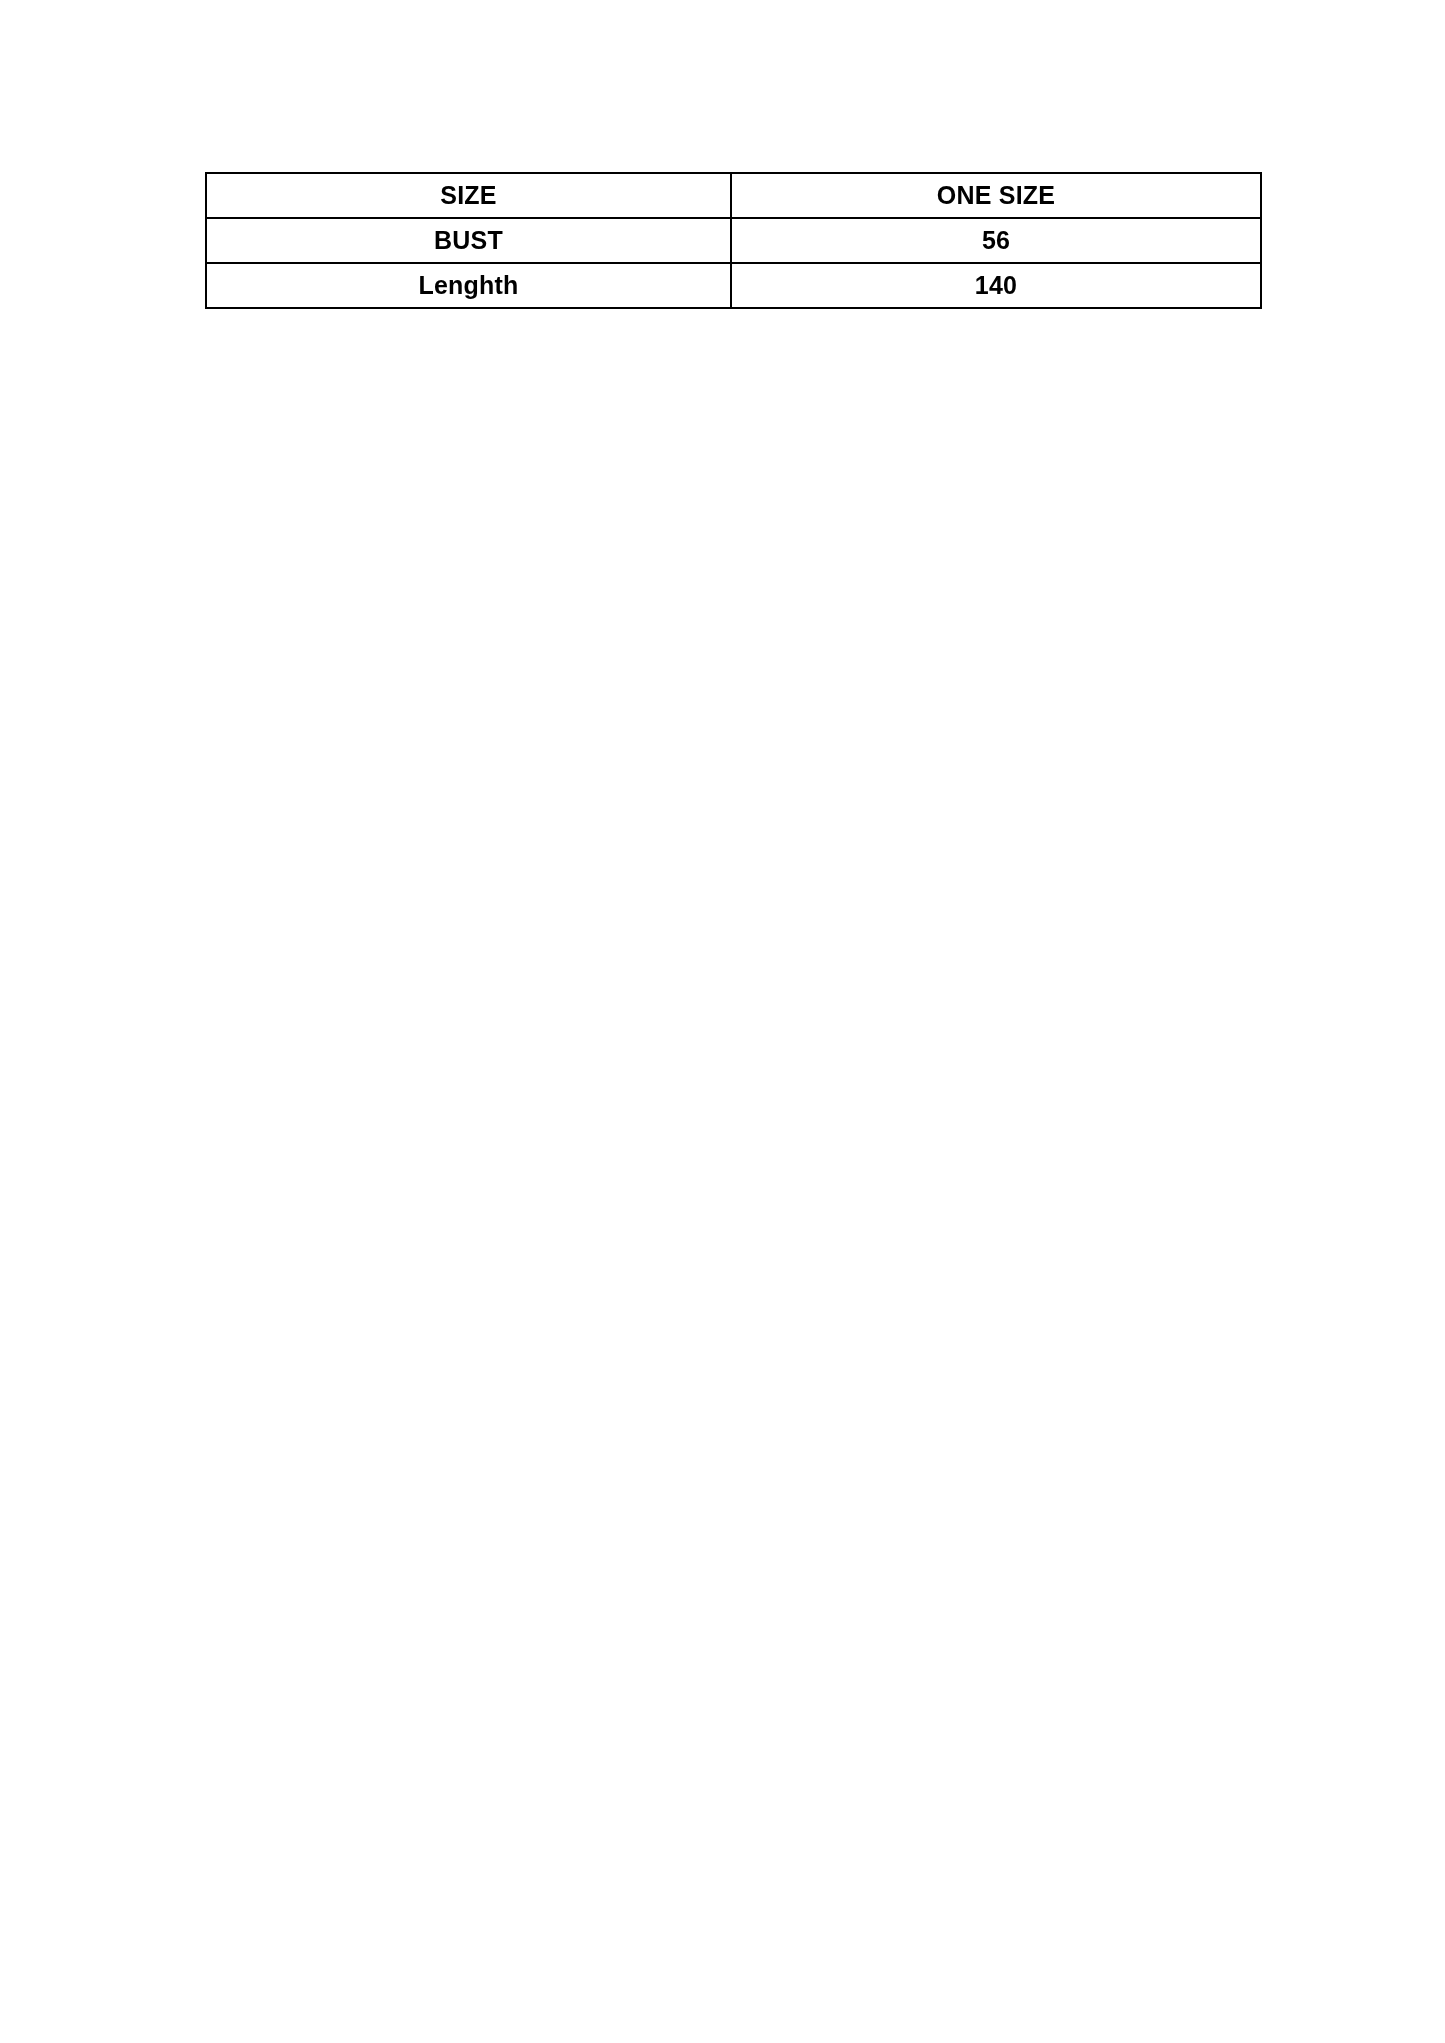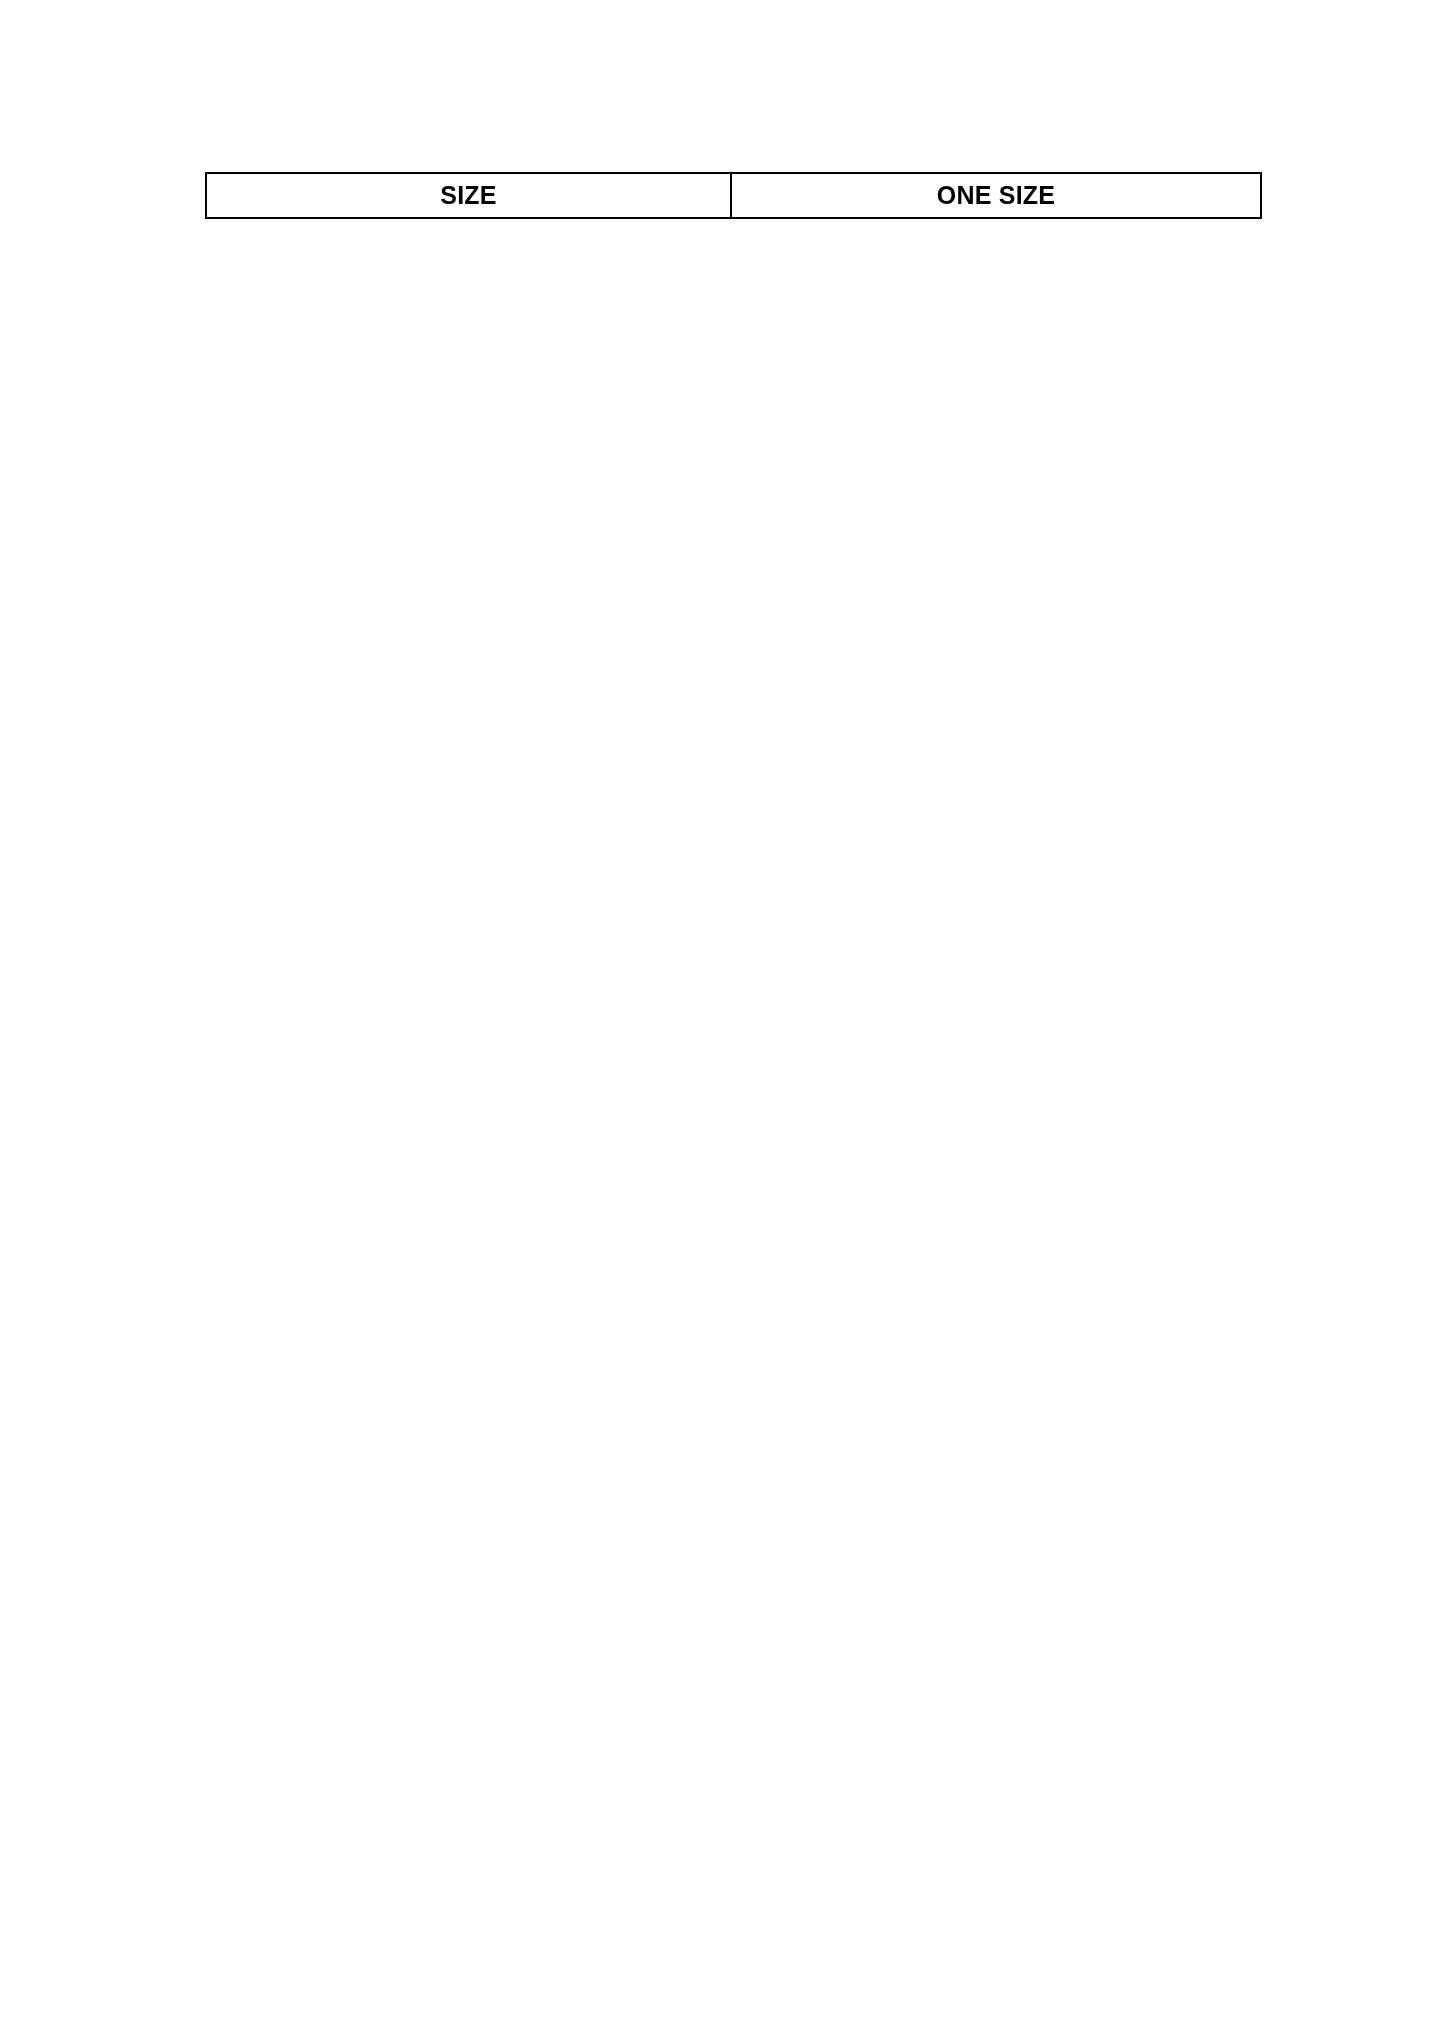--- a/index.html
+++ b/index.html
@@ -58,16 +58,24 @@
 <body>
 
 <div class="page">
 
   <table class="size-table">
     <tbody>
       <tr>
         <td class="col-label">SIZE</td>
         <td class="col-value">ONE SIZE</td>
       </tr>
+      <tr>
+        <td class="col-label">BUST</td>
+        <td class="col-value">56</td>
+      </tr>
+      <tr>
+        <td class="col-label">Lenghth</td>
+        <td class="col-value">140</td>
+      </tr>
     </tbody>
   </table>
 
 </div>
 
 </body></html>

